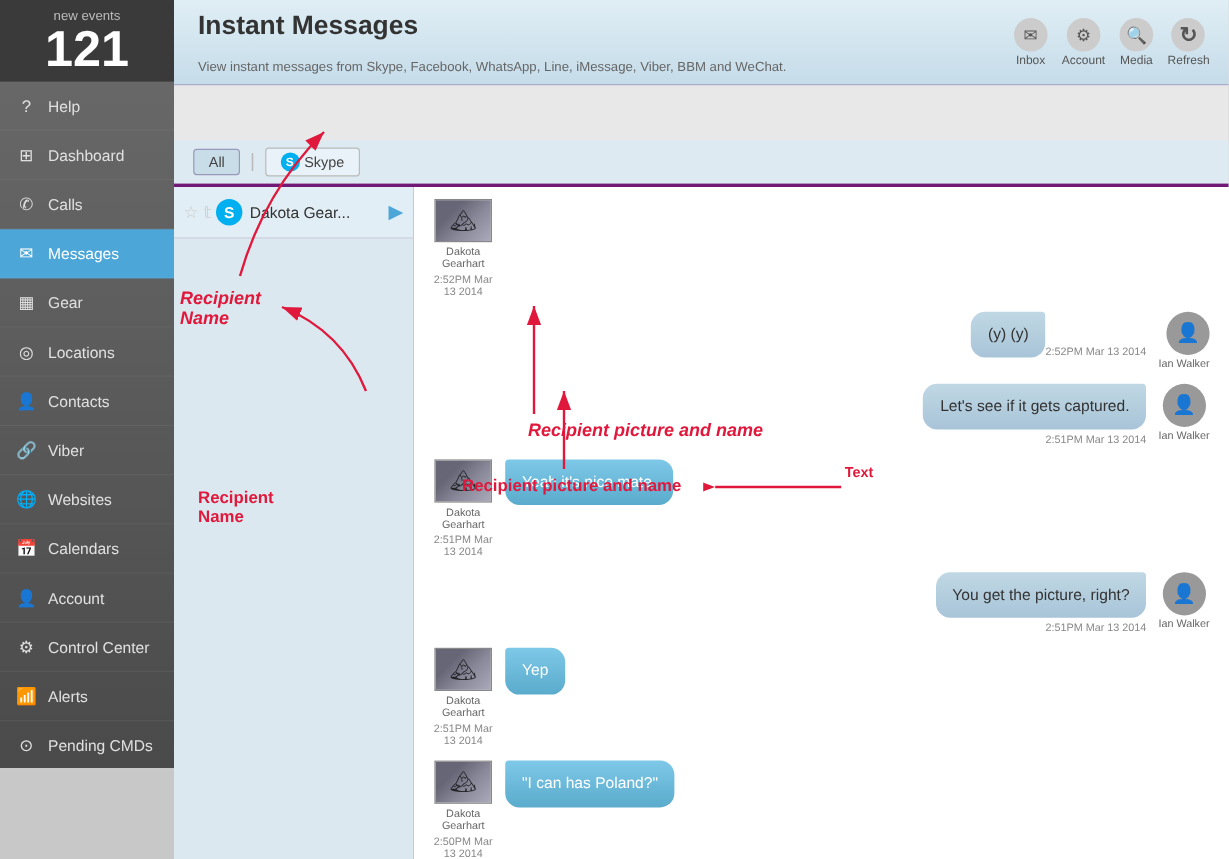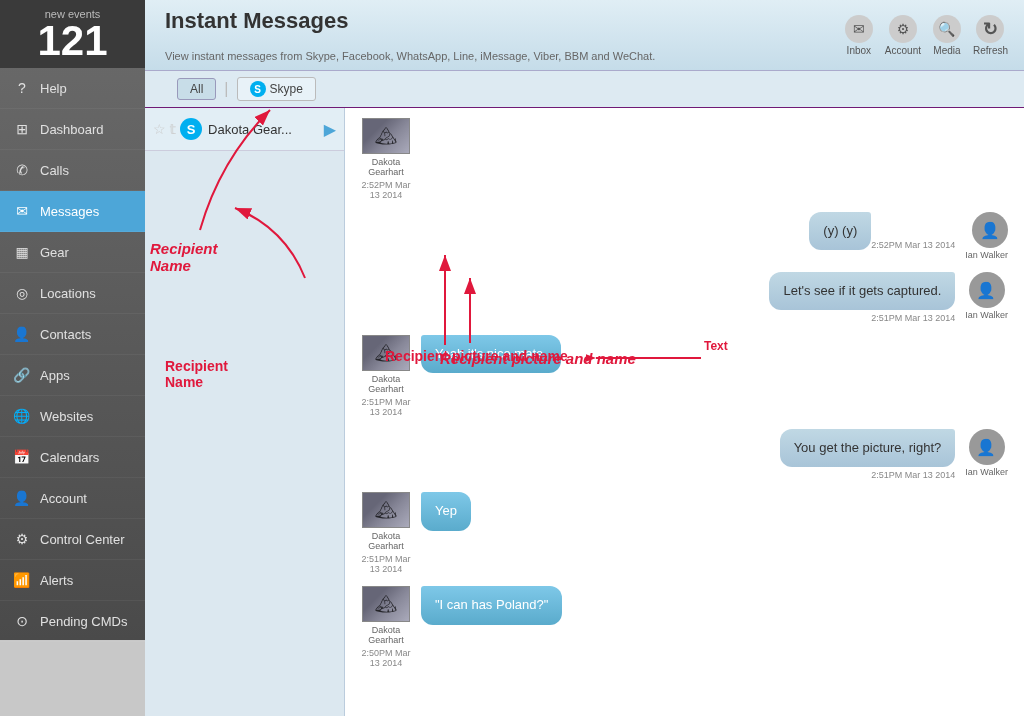--- a/index.html
+++ b/index.html
@@ -95,25 +95,26 @@
       background: #ccc;
       border-radius: 50%;
       display: flex; align-items: center; justify-content: center;
       font-size: 14px;
       color: #555;
     }
 
     
     #filter-bar {
       background: #ddeaf2;
-      padding: 6px 32px;
+      padding: 6px 16px;
       display: flex;
       align-items: center;
       gap: 8px;
-      border-bottom: 1px solid #701a75;
+      border-bottom: 3px solid #701a75;
+      margin-top: 46px;
     }
     .filter-btn {
       padding: 3px 12px;
       border: 1px solid #bbb;
       background: #f0f0f0;
       border-radius: 3px;
       cursor: pointer;
       font-size: 12px;
       color: #444;
     }
@@ -338,21 +339,21 @@
   <div class="sidebar-item">
     <div class="icon">◎</div>
     <span>Locations</span>
   </div>
   <div class="sidebar-item">
     <div class="icon">👤</div>
     <span>Contacts</span>
   </div>
   <div class="sidebar-item">
     <div class="icon">🔗</div>
-    <span>Apps</span>
+    <span>Viber</span>
   </div>
   <div class="sidebar-item">
     <div class="icon">🌐</div>
     <span>Websites</span>
   </div>
   <div class="sidebar-item">
     <div class="icon">📅</div>
     <span>Calendars</span>
   </div>
   <div class="sidebar-item">

